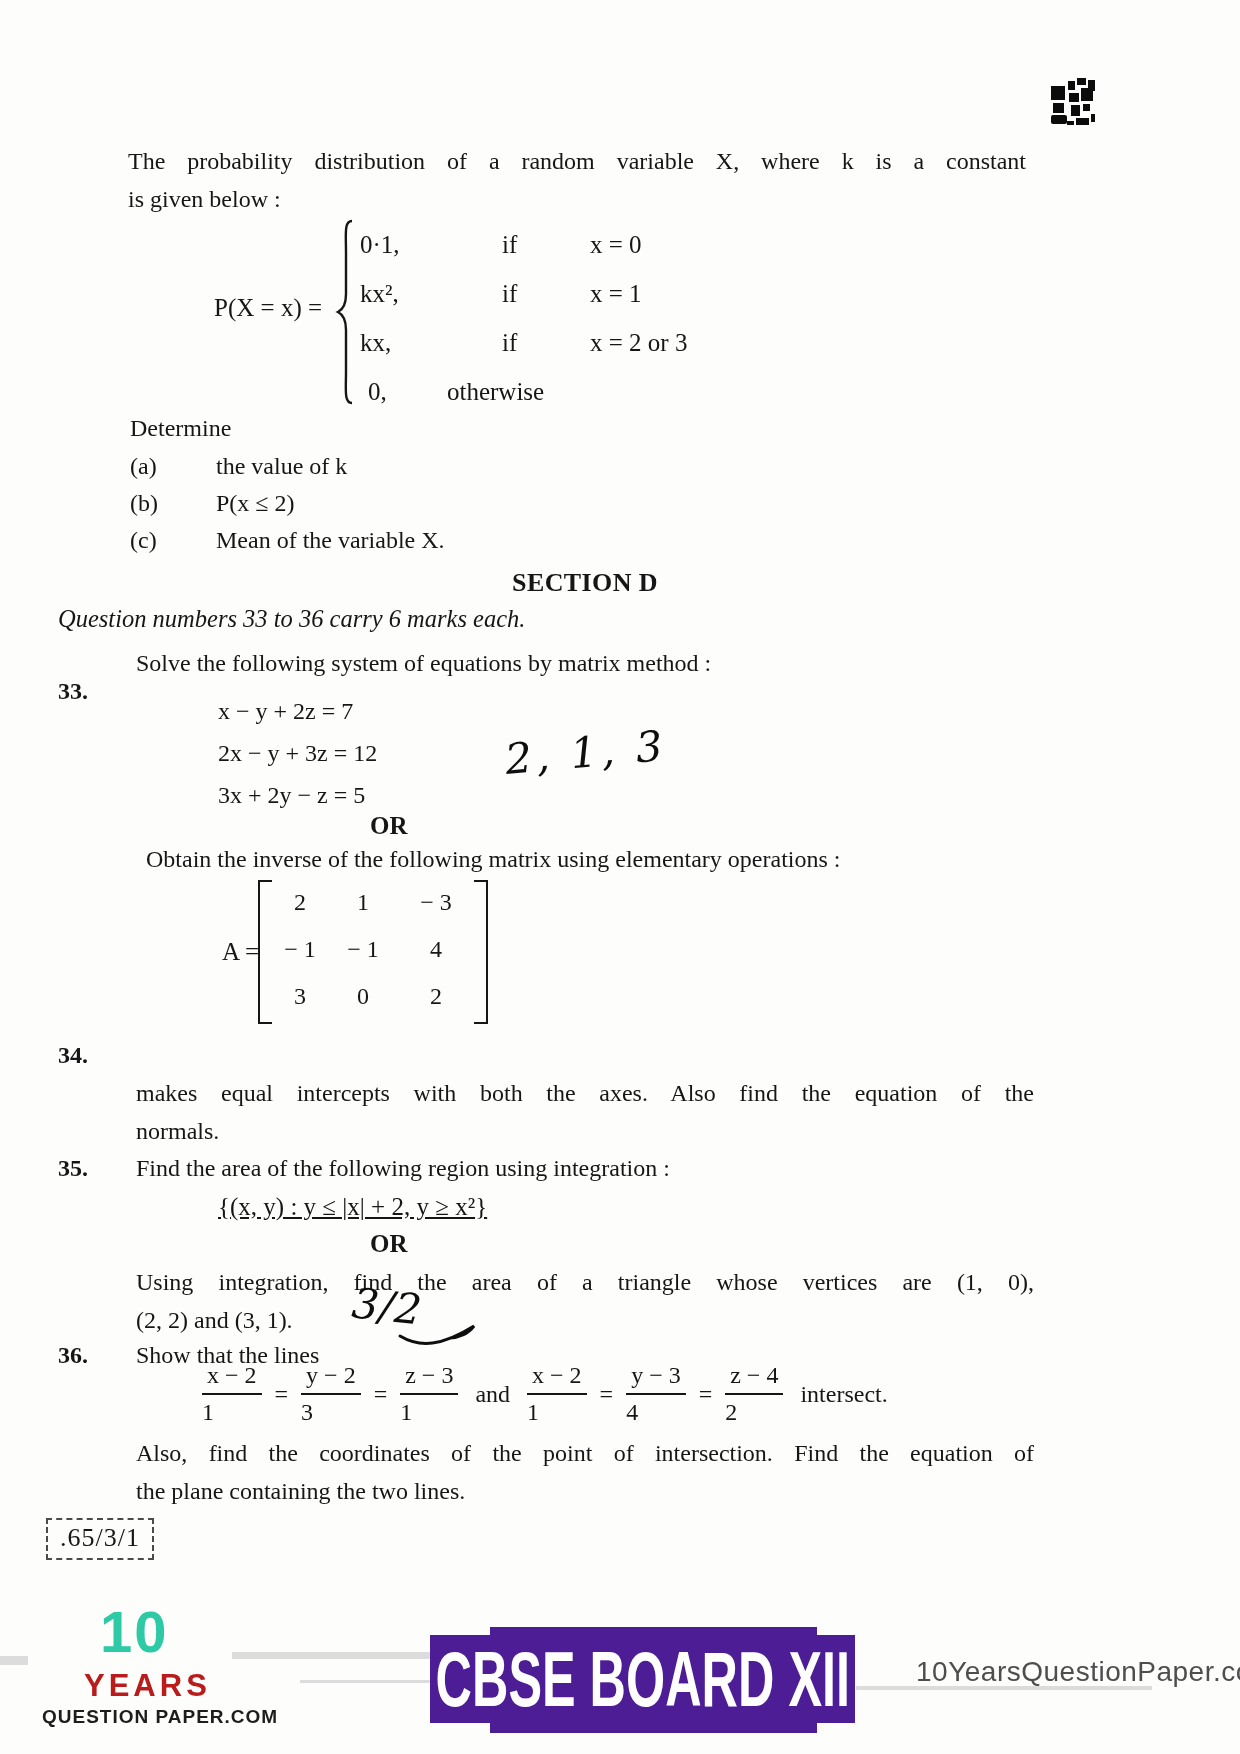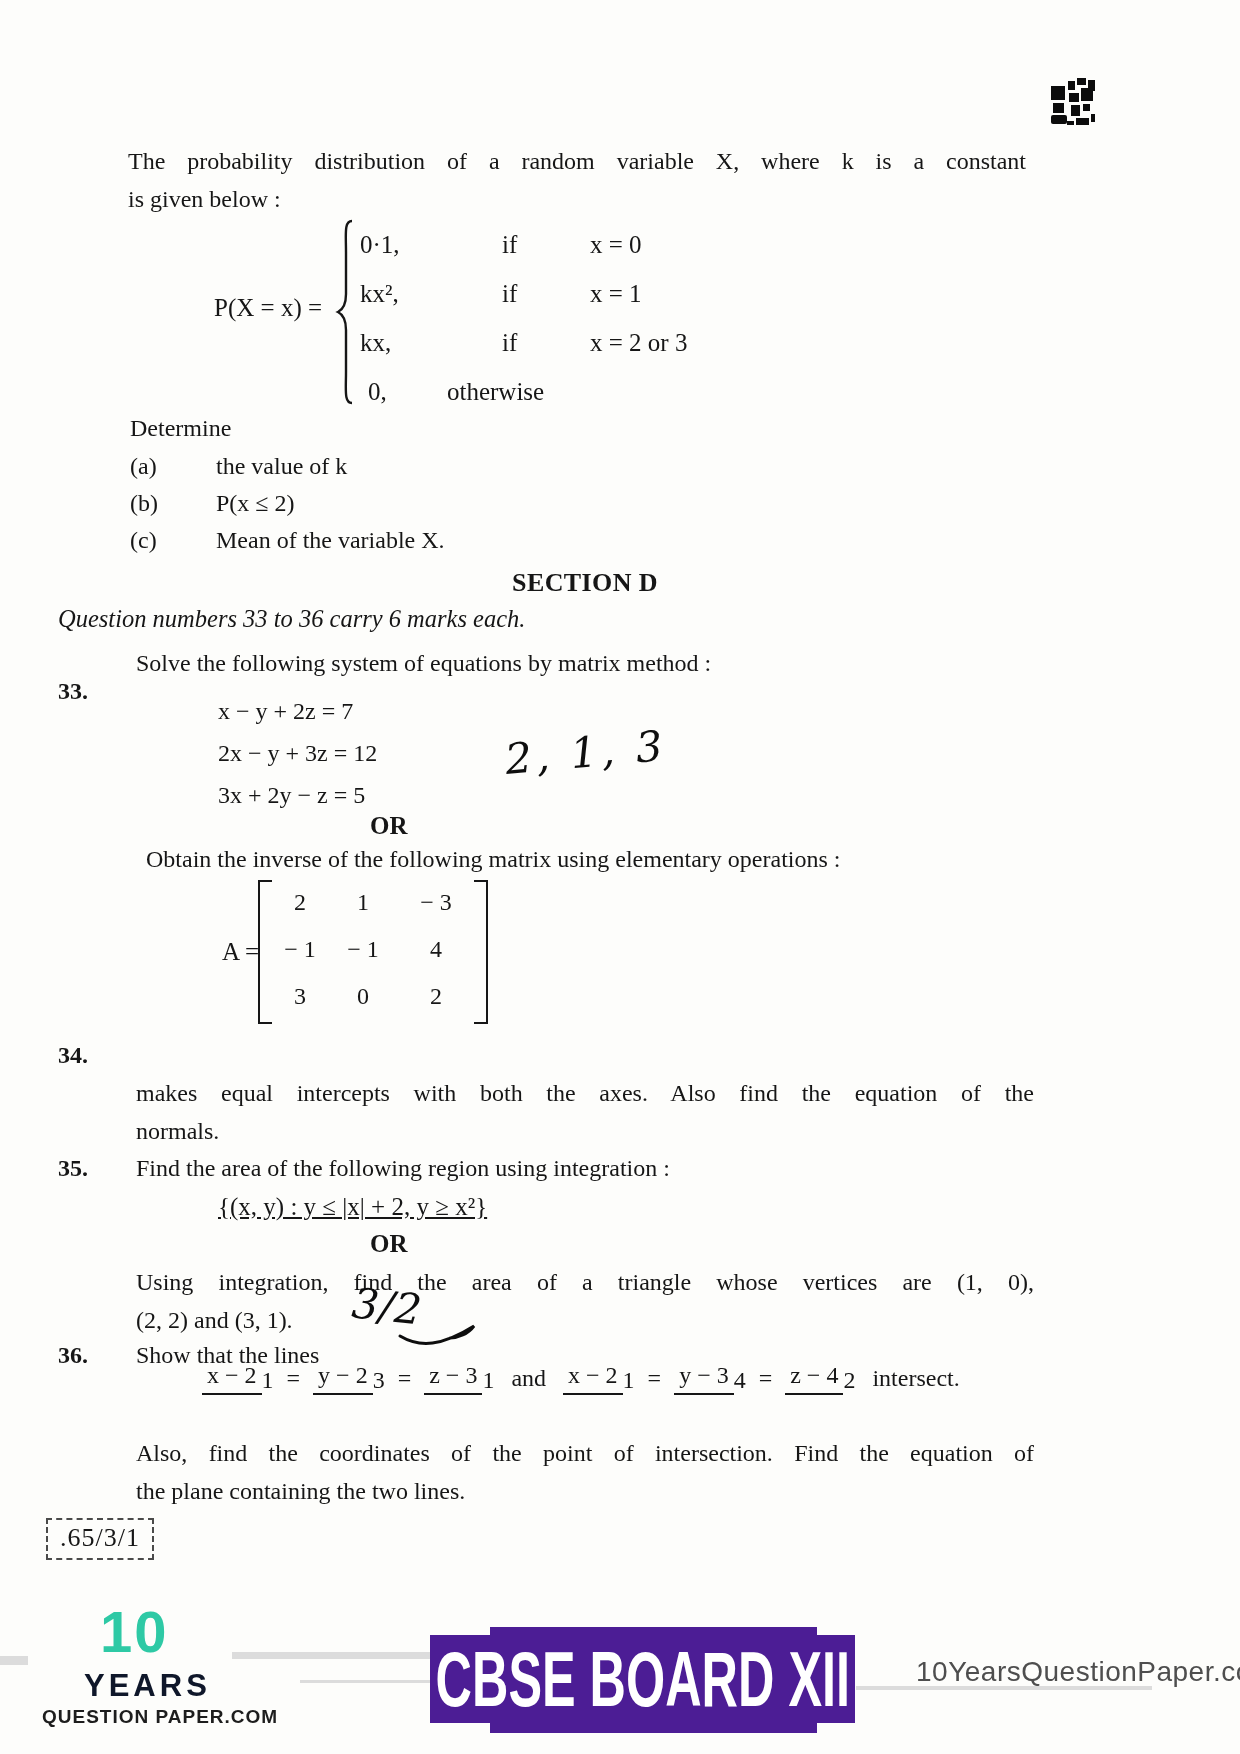--- a/index.html
+++ b/index.html
@@ -22,31 +22,31 @@
              align-items:center; justify-items:start; font-size:25px; }
   .pw-shift { margin-left:-55px; }
   
   .mbr { width:12px; height:140px; border-top:2.5px solid #161616; border-bottom:2.5px solid #161616; }
   .mbr.l { border-left:2.5px solid #161616; }
   .mbr.r { border-right:2.5px solid #161616; }
   .mgrid { display:grid; grid-template-columns:56px 70px 76px; grid-auto-rows:47px;
            align-items:center; justify-items:center; font-size:24px; }
   
   .fracrow { display:flex; align-items:center; gap:13px; font-size:24px; }
-  .frac { display:inline-flex; flex-direction:row; align-items:center; text-align:center; }
+  .frac { display:inline-flex; flex-direction:column; align-items:flex-start; text-align:center; }
   .frac .num { border-bottom:2px solid #161616; padding:0 5px 4px; }
   .frac .den { padding-top:4px; }
   
   .hw { font-family:"DejaVu Serif",serif; font-style:italic; font-size:42px; color:#0e0e0e;
         white-space:nowrap; letter-spacing:4px; }
   
   .code-box { border:2px dashed #4a4a4a; padding:3px 12px 5px; font-size:26px; letter-spacing:1px; }
   .sans { font-family:"Liberation Sans","DejaVu Sans",sans-serif; }
   .logo-ten { font-weight:bold; font-size:58px; line-height:56px; letter-spacing:2px; }
-  .logo-years { font-weight:bold; font-size:31px; letter-spacing:4px; color:#0f172a; }
+  .logo-years { font-weight:bold; font-size:31px; letter-spacing:4px; color:#b91c1c; }
   .logo-site { font-size:19px; letter-spacing:1px; color:#1d1d1d; font-weight:bold; }
   .plaque { background:#4c1d95; }
   .plaque-text-wrap { display:flex; align-items:center; justify-content:center; width:425px; height:88px; }
   .plaque-text { color:#ffffff; font-weight:bold; font-size:70px; letter-spacing:0px;
                  transform:scale(0.72,1.12); white-space:nowrap; }
   .site-right { font-size:28px; color:#4e4e4e; letter-spacing:0.5px; }
   .scanline { background:#dcdcdc; }
 </style>
 </head>
 <body>

